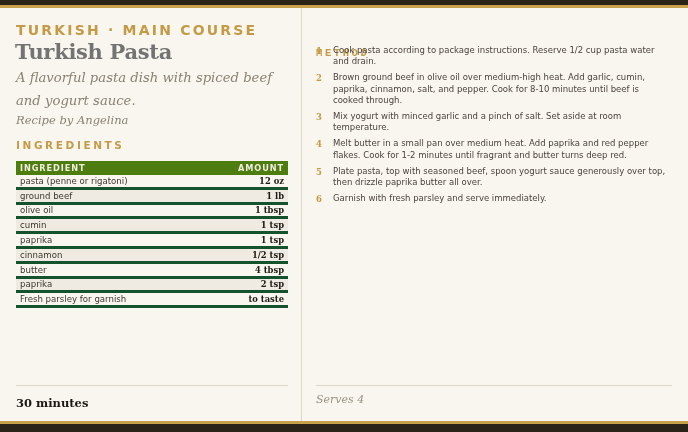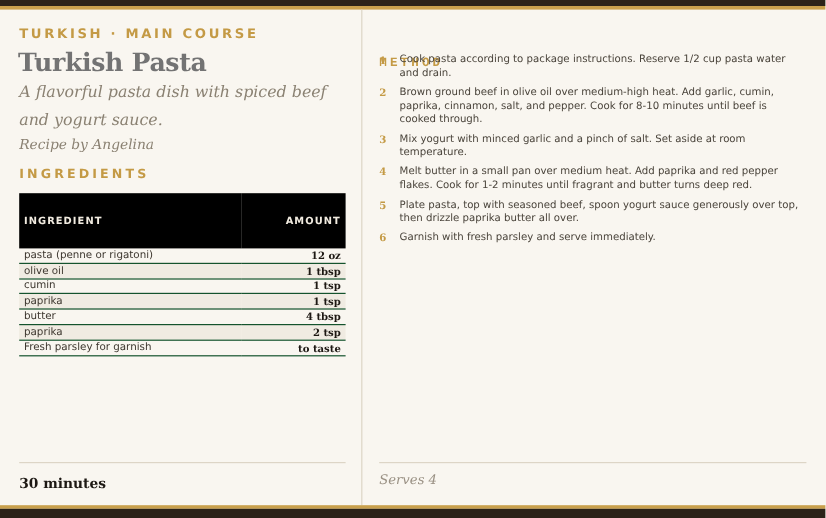--- a/index.html
+++ b/index.html
@@ -10,21 +10,21 @@
       position: relative;
     }
     .topbar { position: absolute; left: 0; top: 0; width: 688px; height: 5px; background: #2b2218; }
     .topstripe { position: absolute; left: 0; top: 5px; width: 688px; height: 3px; background: #c9a04c; }
     .botstripe { position: absolute; left: 0; top: 421px; width: 688px; height: 3px; background: #c9a04c; }
     .botbar { position: absolute; left: 0; top: 424px; width: 688px; height: 8px; background: #2b2218; }
     .divider { position: absolute; left: 301px; top: 8px; width: 1px; height: 413px; background: #ddd5c6; }
     .kicker {
       position: absolute; left: 16px; top: 22px;
       font-family: "DejaVu Sans", sans-serif; font-weight: bold;
-      font-size: 11px; letter-spacing: 2.2px; color: #c49a45;
+      font-size: 14px; letter-spacing: 2.2px; color: #c49a45;
       white-space: nowrap;
     }
     .title {
       position: absolute; left: 15px; top: 39px;
       font-family: "DejaVu Serif", serif; font-weight: bold;
       font-size: 21px; color: #737373; white-space: nowrap; letter-spacing: -0.3px;
     }
     .desc {
       position: absolute; left: 16px; top: 66px; width: 270px;
       font-family: "DejaVu Serif", serif; font-style: italic;
@@ -39,30 +39,30 @@
       position: absolute; left: 16px; top: 139px;
       font-family: "DejaVu Sans", sans-serif; font-weight: bold;
       font-size: 10.5px; letter-spacing: 2.6px; color: #c49a45;
       white-space: nowrap;
     }
     table.ing {
       position: absolute; left: 16px; top: 161px; width: 272px;
       border-collapse: collapse;
     }
     table.ing th {
-      background: #000000; color: #f1ebe0;
+      background: #4d7c0f; color: #f1ebe0;
       font-family: "DejaVu Sans", sans-serif; font-weight: bold;
       font-size: 8.2px; letter-spacing: 0.9px;
-      height: 14px; padding: 16px 4px; text-align: left;
+      height: 14px; padding: 0 4px; text-align: left;
     }
     table.ing th.amt { text-align: right; }
     table.ing td {
       height: 11.8px; padding: 0 4px;
       font-size: 8.6px; color: #3c362e;
-      border-bottom: 1px solid #14532d;
+      border-bottom: 3px solid #14532d;
       white-space: nowrap;
     }
     table.ing tr:nth-child(even) td { background: #f0ebe2; }
     table.ing td.amt {
       text-align: right;
       font-family: "DejaVu Serif", serif; font-weight: bold;
       font-size: 8.4px; color: #1d1813;
     }
     .left-rule { position: absolute; left: 16px; top: 385px; width: 272px; height: 1px; background: #ddd5c6; }
     .time {
@@ -119,32 +119,40 @@
       <th>INGREDIENT</th>
       <th class="amt">AMOUNT</th>
     </tr>
   </thead>
   <tbody>
     <tr>
         <td>pasta (penne or rigatoni)</td>
         <td class="amt">12 oz</td>
       </tr>
     <tr>
+        <td>ground beef</td>
+        <td class="amt">1 lb</td>
+      </tr>
+    <tr>
         <td>olive oil</td>
         <td class="amt">1 tbsp</td>
       </tr>
     <tr>
         <td>cumin</td>
         <td class="amt">1 tsp</td>
       </tr>
     <tr>
         <td>paprika</td>
         <td class="amt">1 tsp</td>
       </tr>
     <tr>
+        <td>cinnamon</td>
+        <td class="amt">1/2 tsp</td>
+      </tr>
+    <tr>
         <td>butter</td>
         <td class="amt">4 tbsp</td>
       </tr>
     <tr>
         <td>paprika</td>
         <td class="amt">2 tsp</td>
       </tr>
     <tr>
         <td>Fresh parsley for garnish</td>
         <td class="amt">to taste</td>

